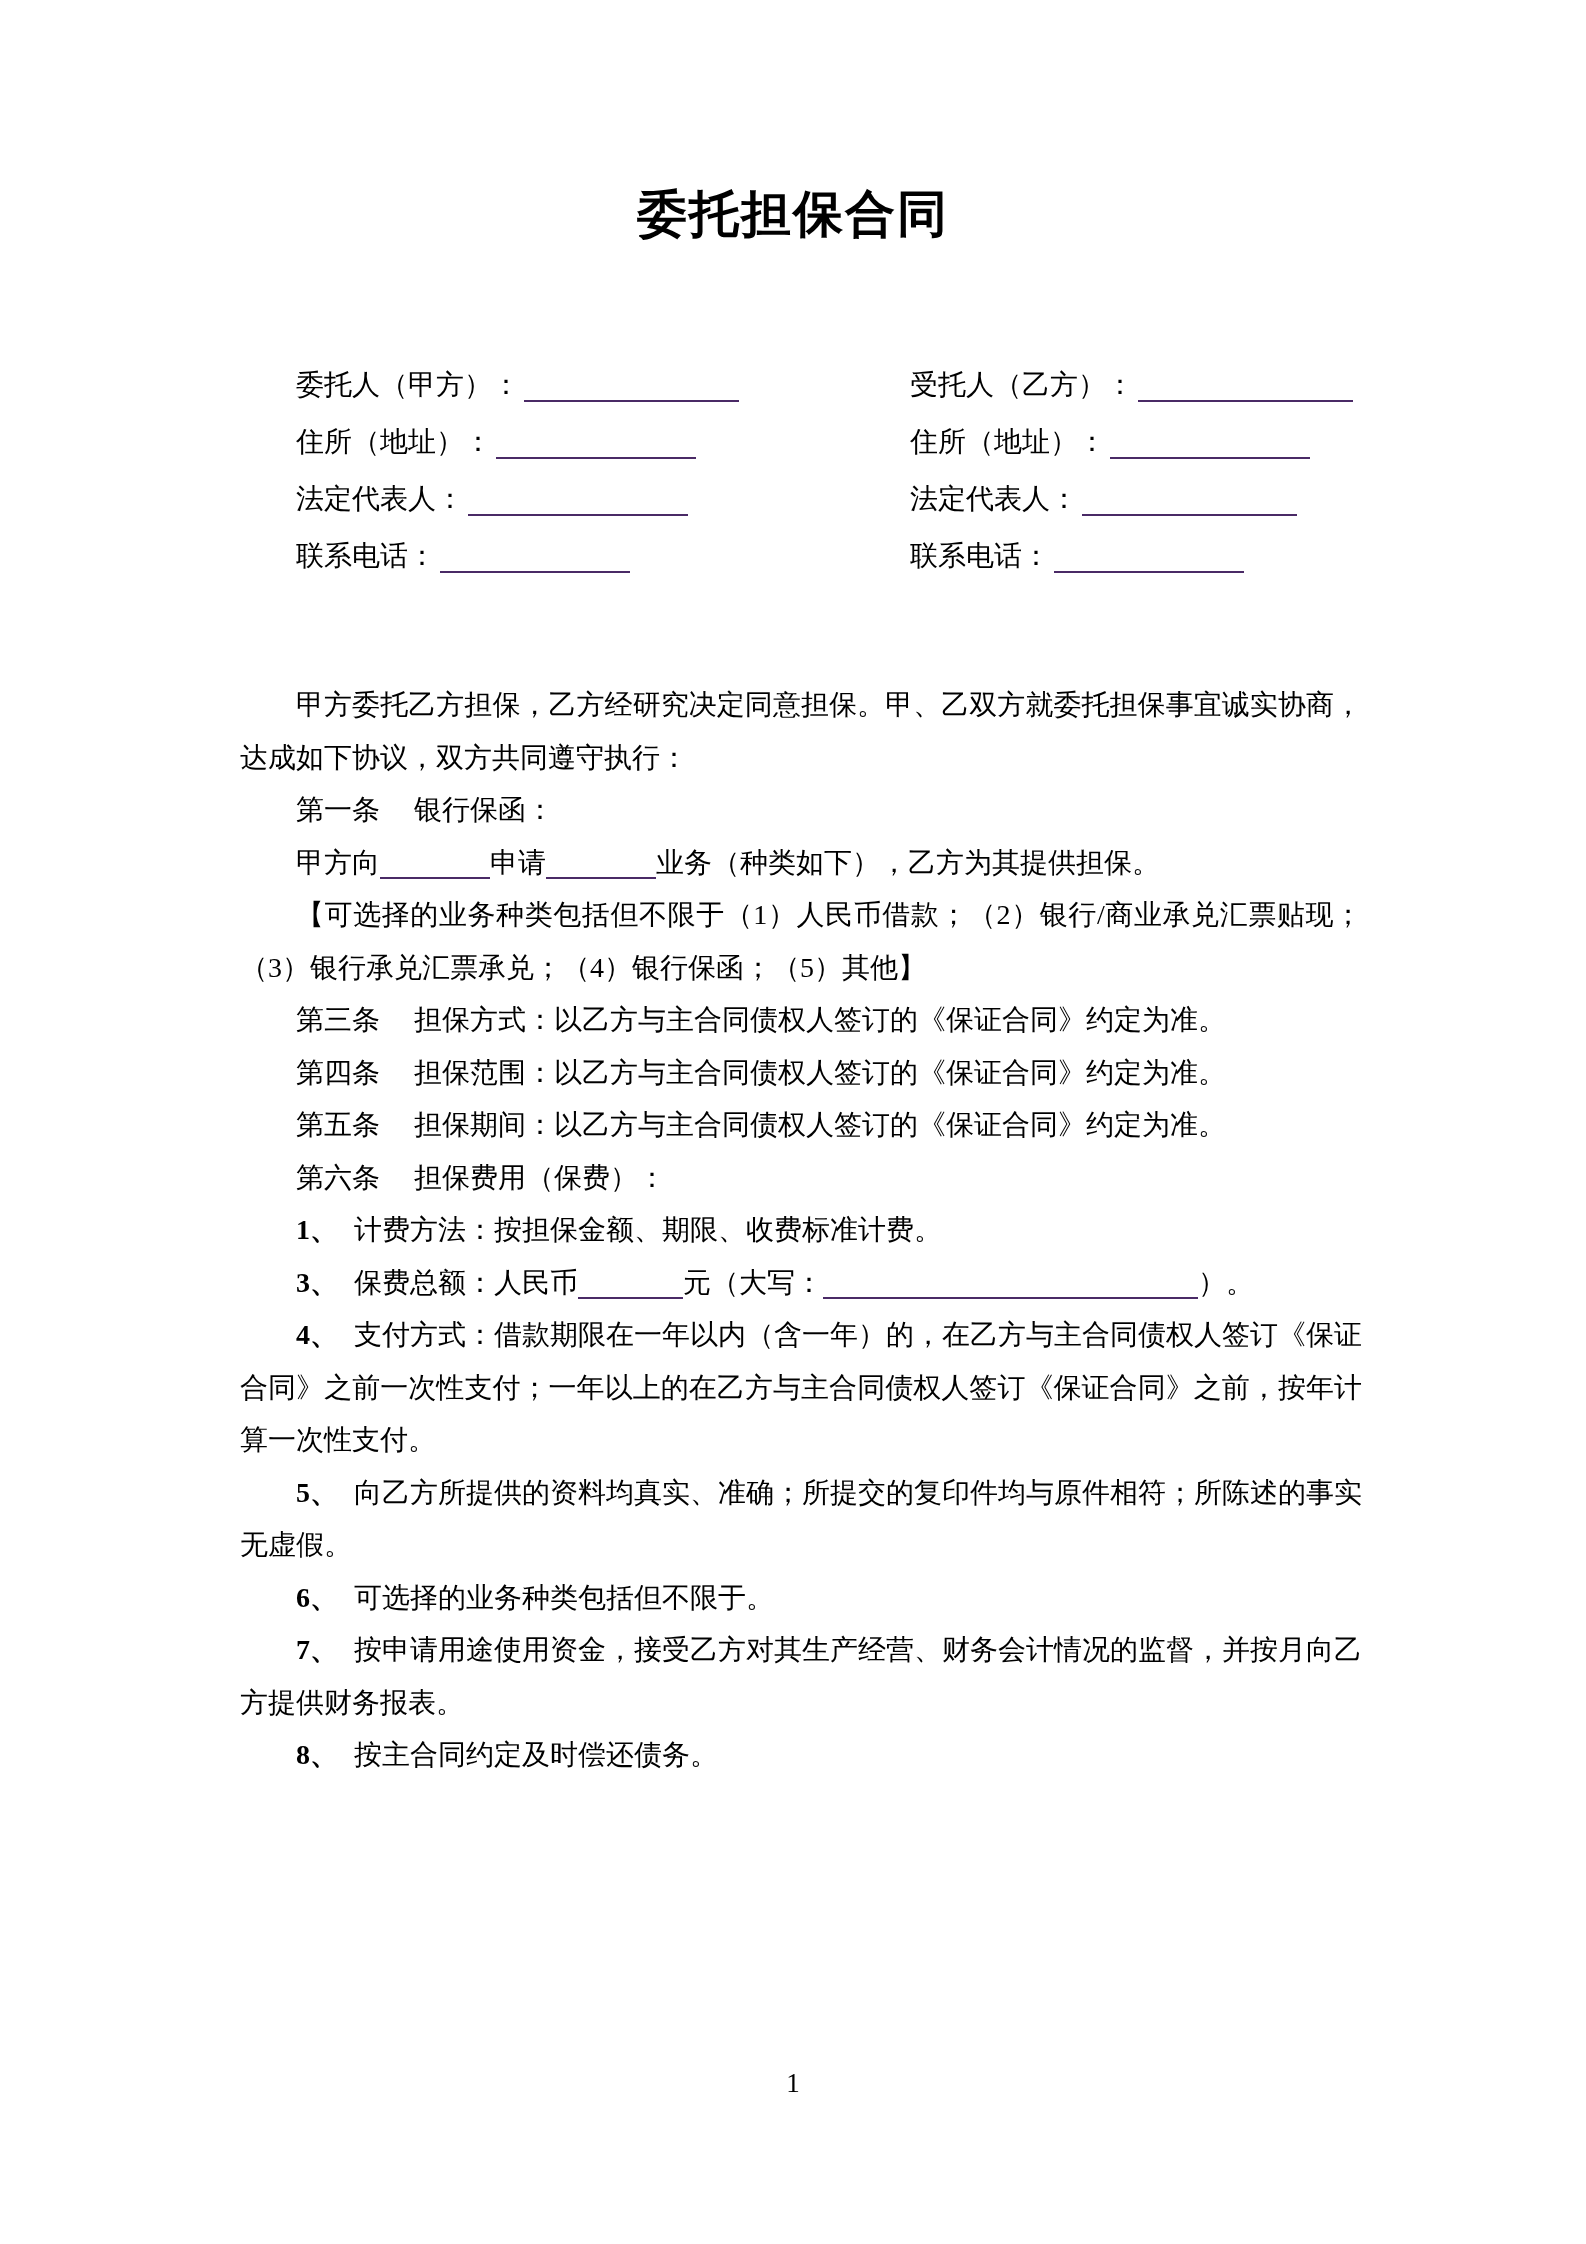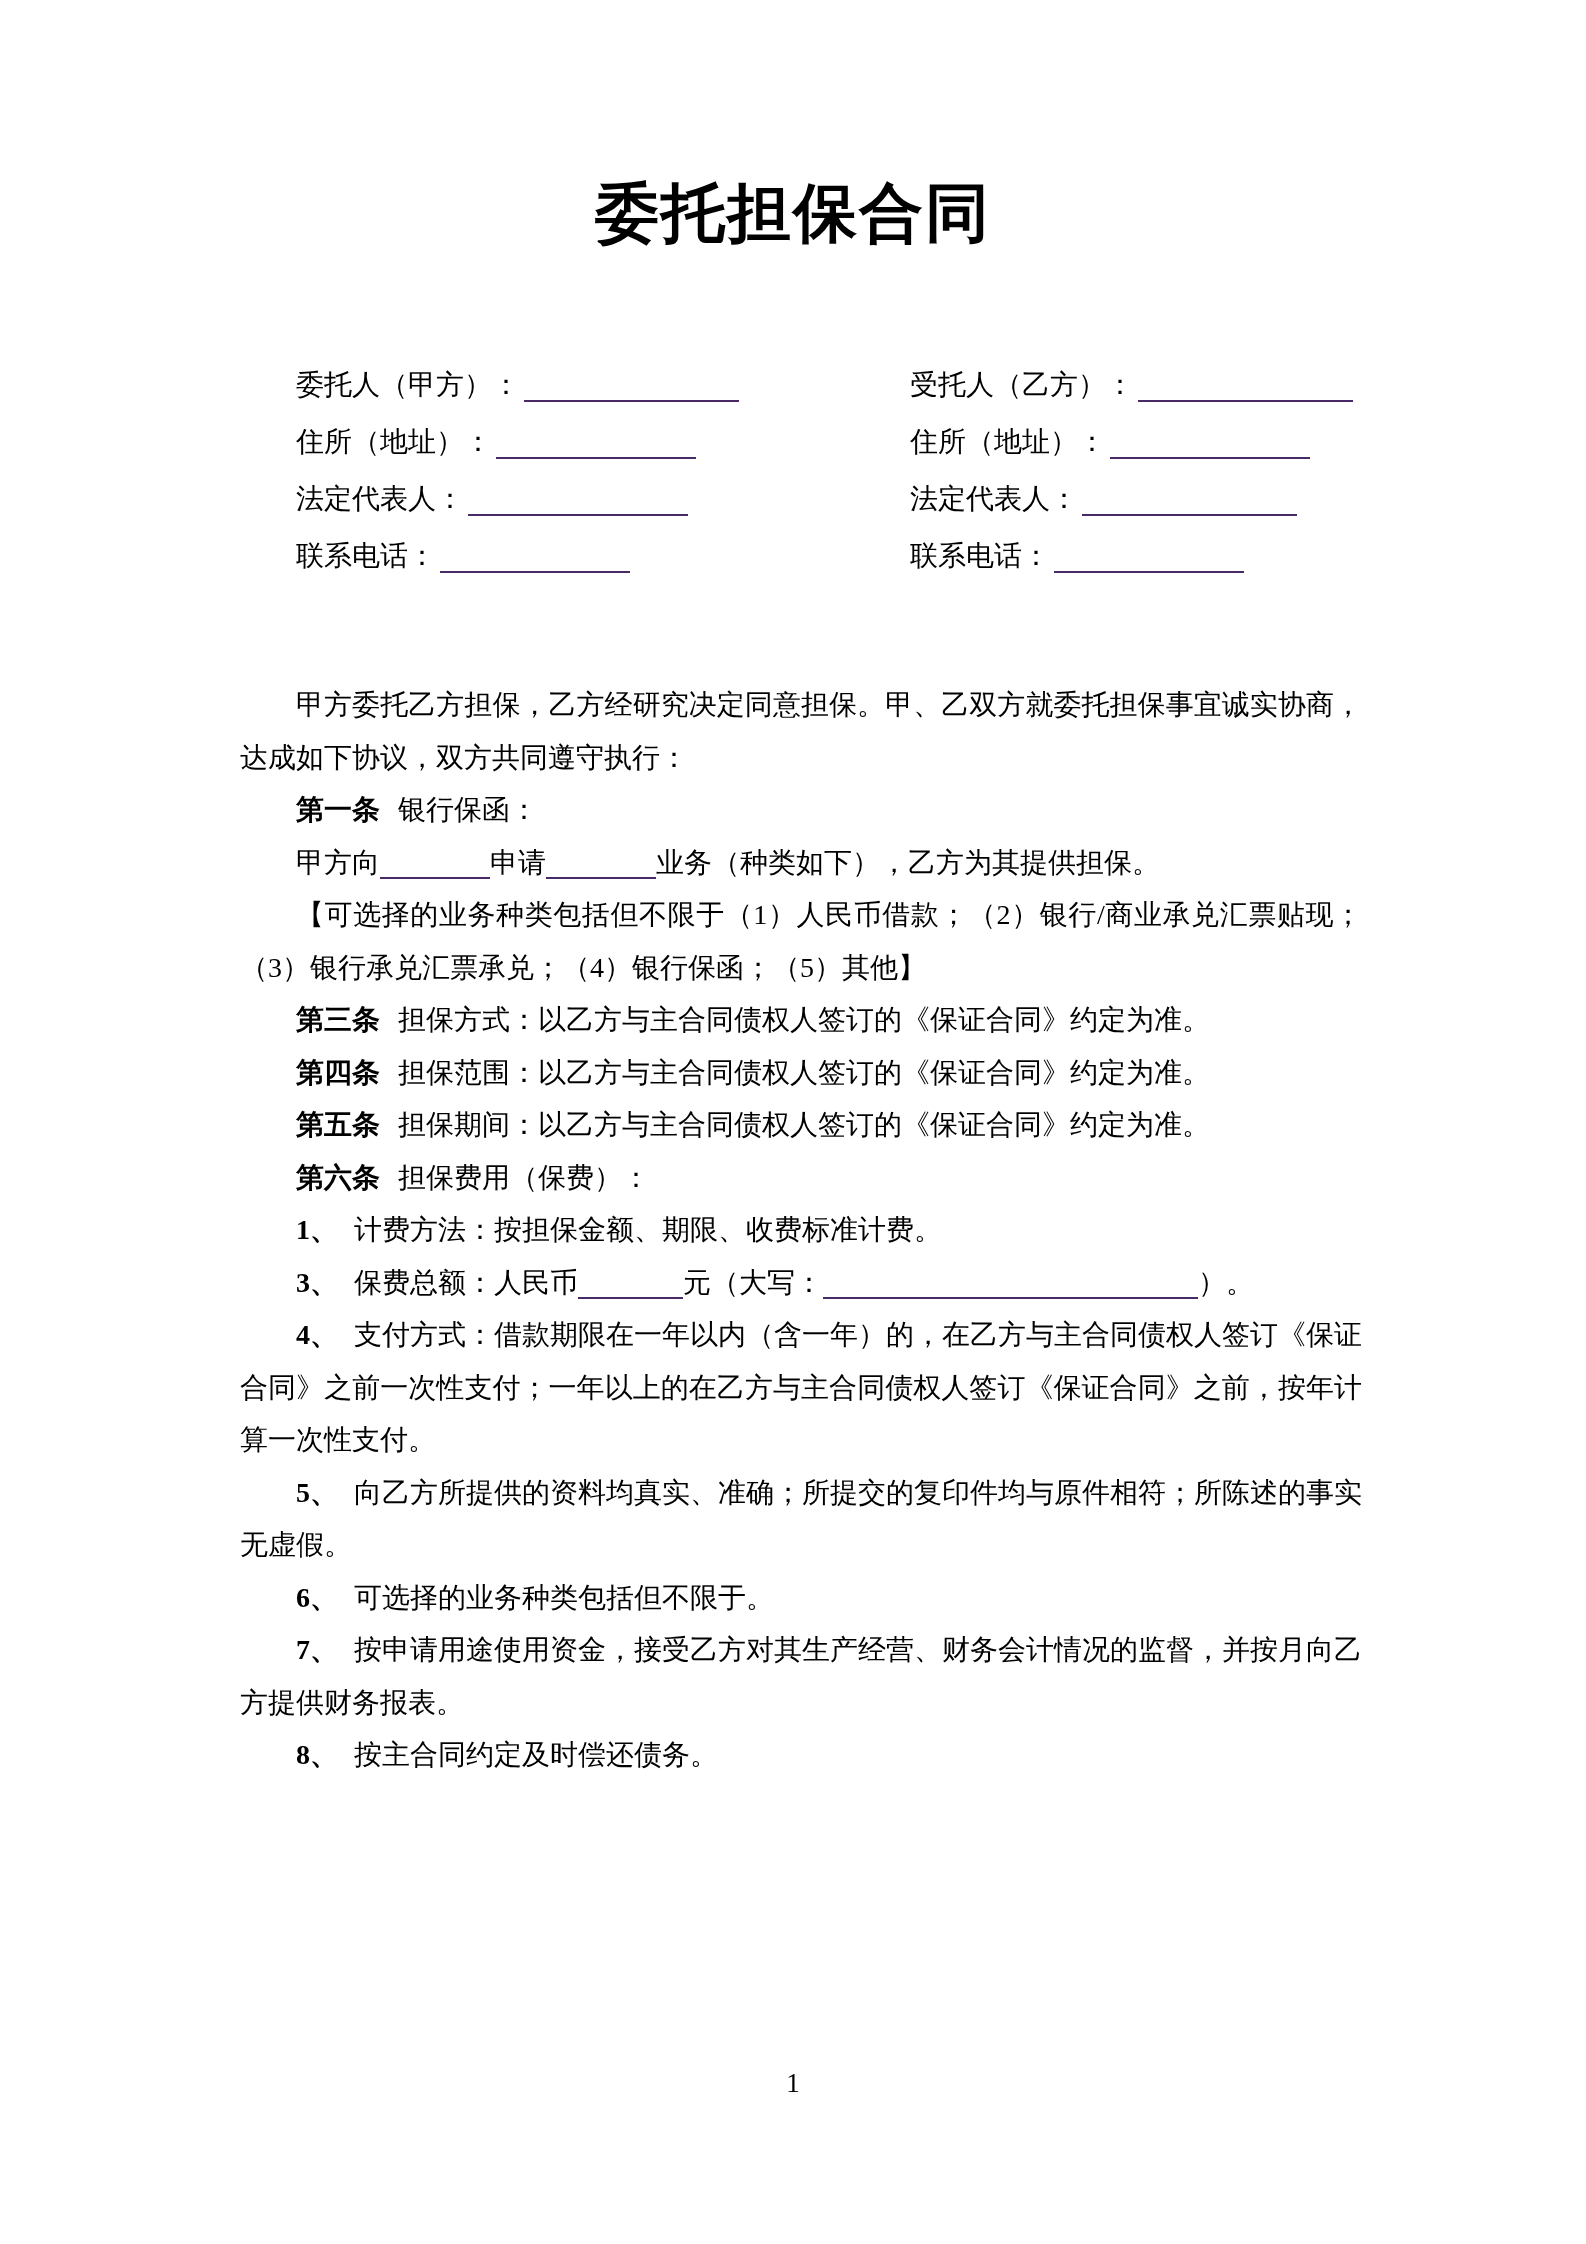--- a/index.html
+++ b/index.html
@@ -16,21 +16,21 @@
     box-sizing:border-box;
     background:var(--bg);
     color:var(--fg);
     font-family:"Liberation Serif","DejaVu Serif",serif;
     font-size:28px;
     padding-top:182px;
     overflow:hidden;
   }
   .title{
     margin:0;
-    font-size:64px;
+    font-size:50px;
     font-weight:700;
     line-height:64px;
     text-align:center;
     letter-spacing:2px;
   }
   
   .parties{
     margin:110px 0 0 296px;
     display:flex;
     align-items:flex-end;
@@ -53,21 +53,21 @@
   .body-text{
     width:1122px;
     margin:95px 0 0 240px;
     text-align:justify;
   }
   .para{
     margin:0;
     text-indent:56px;
     line-height:52.5px;
   }
-  .art{font-weight:700;margin-right:18px;}
+  .art{font-weight:400;margin-right:34px;}
   .num{font-weight:700;margin-right:16px;}
   .bl{
     display:inline-block;
     height:30px;
     vertical-align:-7px;
     border-bottom:2px solid var(--ul);
   }
   .bw105{width:105px}
   .bw110{width:110px}
   .bw125{width:125px}

